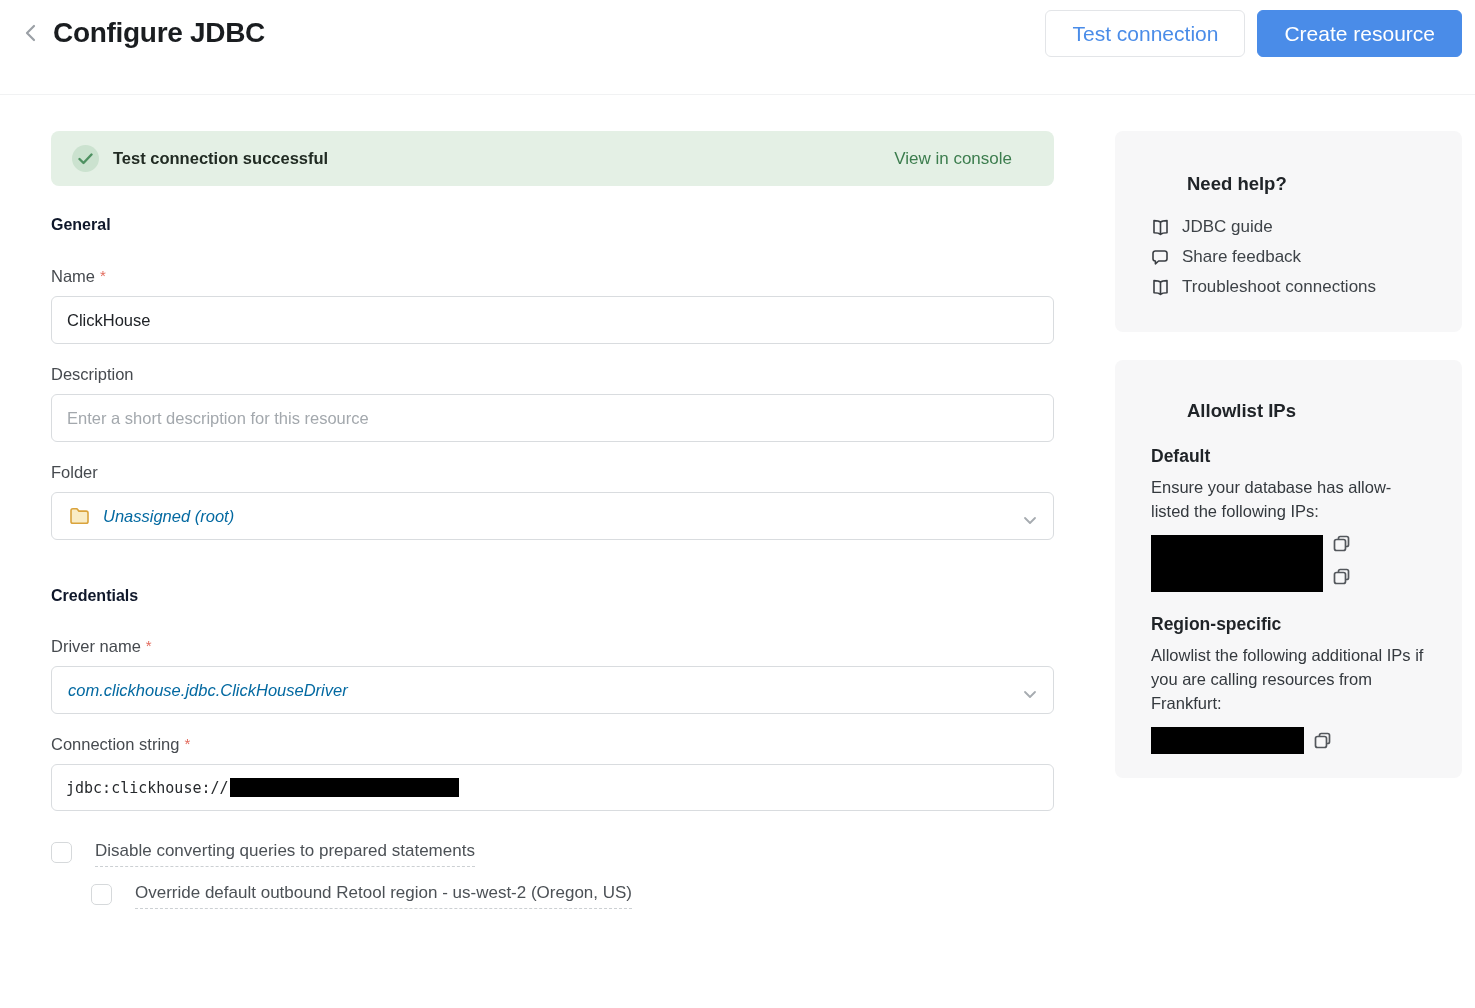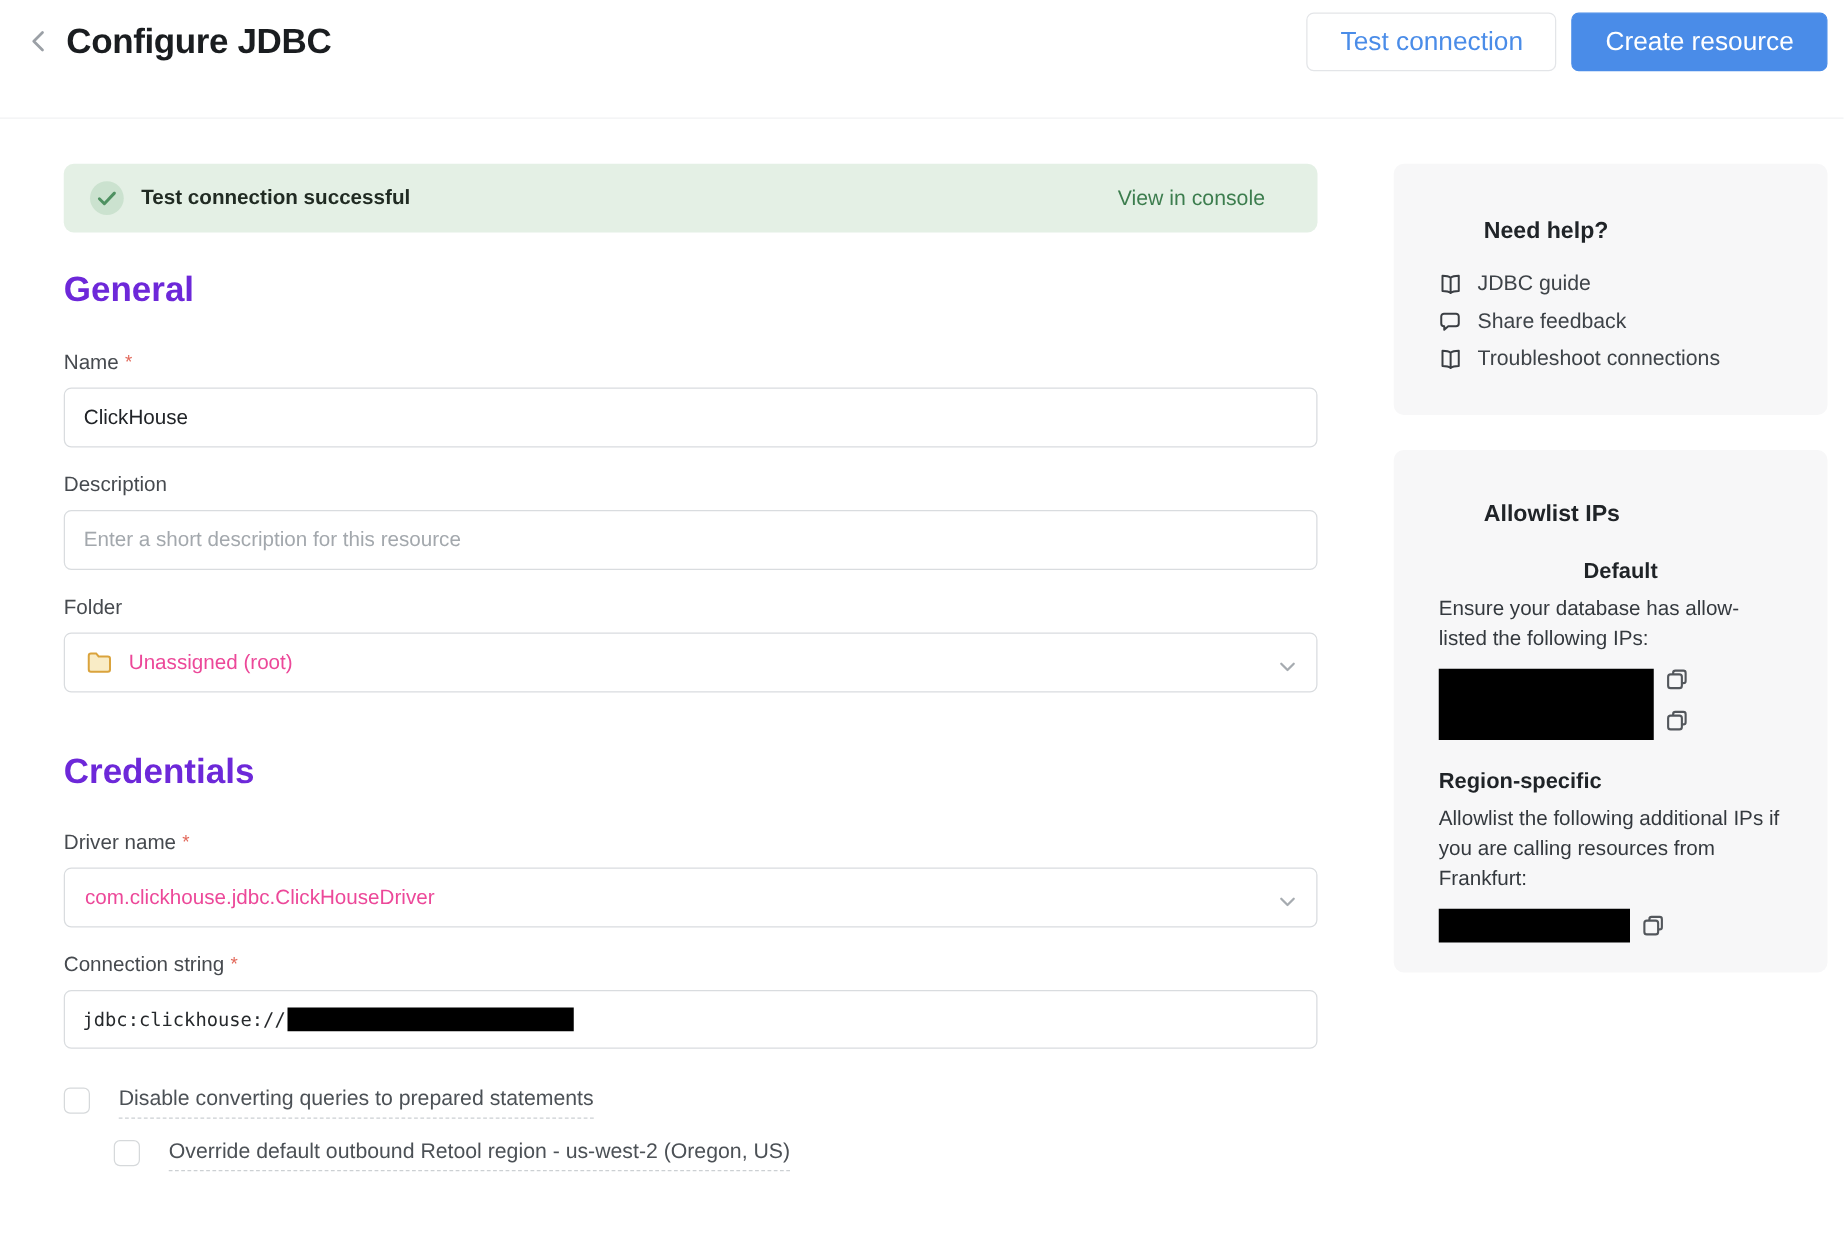--- a/index.html
+++ b/index.html
@@ -24,35 +24,35 @@
 
   
   .banner { height: 55px; background: #e4f0e5; border-radius: 8px; display: flex; align-items: center; }
   .banner-check { width: 27px; height: 27px; border-radius: 50%; background: #cbe2cf;
     margin-left: 21px; display: flex; align-items: center; justify-content: center; flex: none; }
   .banner-msg { margin-left: 14px; font-size: 16.5px; font-weight: 600; color: #212b23; }
   .banner-link { margin-left: auto; margin-right: 42px; font-size: 17px; font-weight: 500;
     color: #3c7d4e; text-decoration: none; cursor: pointer; }
 
   
-  .section-heading { font-size: 28px; font-weight: 700; color: #6d28d9; }
+  .section-heading { font-size: 16px; font-weight: 700; color: #0f172a; }
   .h-general { margin-top: 30px; }
   .h-credentials { margin-top: 47px; }
   .h-advanced { margin-top: 46px; }
   .field-label { margin-top: 21px; font-size: 16.5px; color: #464a4f; }
   .field-label.first { margin-top: 33px; }
   .field-label.after-heading { margin-top: 32px; }
   .req { color: #e2695b; margin-left: 5px; font-size: 15px; vertical-align: 1px; }
   .text-input { margin-top: 10px; width: 100%; height: 48px; border: 1px solid #d9dcdf; border-radius: 6px;
     padding: 0 15px; font-size: 16.5px; color: #202327; font-family: "Liberation Sans", sans-serif;
     background: #fff; outline: none; display: block; }
   .text-input::placeholder { color: #a3a8ad; }
   .select-box { margin-top: 10px; width: 100%; height: 48px; border: 1px solid #d9dcdf; border-radius: 6px;
     background: #fff; display: flex; align-items: center; cursor: pointer; position: relative; }
-  .select-box .sel-text { font-size: 16.5px; color: #ec4899; }
+  .select-box .sel-text { font-size: 16.5px; color: #0369a1; font-style: italic; }
   .select-box .chev { position: absolute; right: 16px; top: 18px; }
   .folder-ico { margin-left: 17px; margin-right: 13px; display: flex; }
   .driver-text { margin-left: 16px; }
   .mono-input { margin-top: 10px; width: 100%; height: 47px; border: 1px solid #d9dcdf; border-radius: 6px;
     background: #fff; display: flex; align-items: center; padding: 0 14px;
     font-family: "DejaVu Sans Mono", monospace; font-size: 15px; color: #26292c; }
   .redact { display: inline-block; background: #000; }
   .redact-conn { width: 229px; height: 19px; margin-left: 1px; }
 
   
@@ -66,21 +66,21 @@
   
   .panel { background: #f7f7f8; border-radius: 8px; }
   .panel-help { height: 201px; padding: 42px 20px 0 36px; }
   .panel-allow { margin-top: 28px; height: 418px; padding: 40px 20px 0 36px; }
   .panel-heading { font-size: 18.5px; font-weight: 600; color: #202428; margin-left: 36px; }
   .help-list { margin-top: 17px; list-style: none; }
   .help-item { display: flex; align-items: center; height: 30px; cursor: pointer; }
   .help-item .hicon { width: 19px; display: flex; margin-right: 12px; flex: none; }
   .help-item .htext { font-size: 17px; color: #3e4348; }
   .sub-heading { font-size: 17.5px; font-weight: 600; color: #1f2327; }
-  .sub-default { margin-top: 24px; text-align: center; }
+  .sub-default { margin-top: 24px; }
   .sub-region { margin-top: 22px; }
   .panel-body { margin-top: 8px; font-size: 16.5px; color: #34393e; line-height: 24px; }
   .body-default { width: 256px; }
   .body-region { width: 282px; }
   .ip-row { display: flex; align-items: flex-start; margin-top: 12px; }
   .redact-ip-default { width: 172px; height: 57px; }
   .redact-ip-region { width: 153px; height: 27px; }
   .copy-col { display: flex; flex-direction: column; margin-left: 10px; gap: 13px; }
   .copy-btn { background: none; border: none; padding: 0; cursor: pointer; display: flex; }
   .copy-single { margin-left: 10px; margin-top: 5px; }

